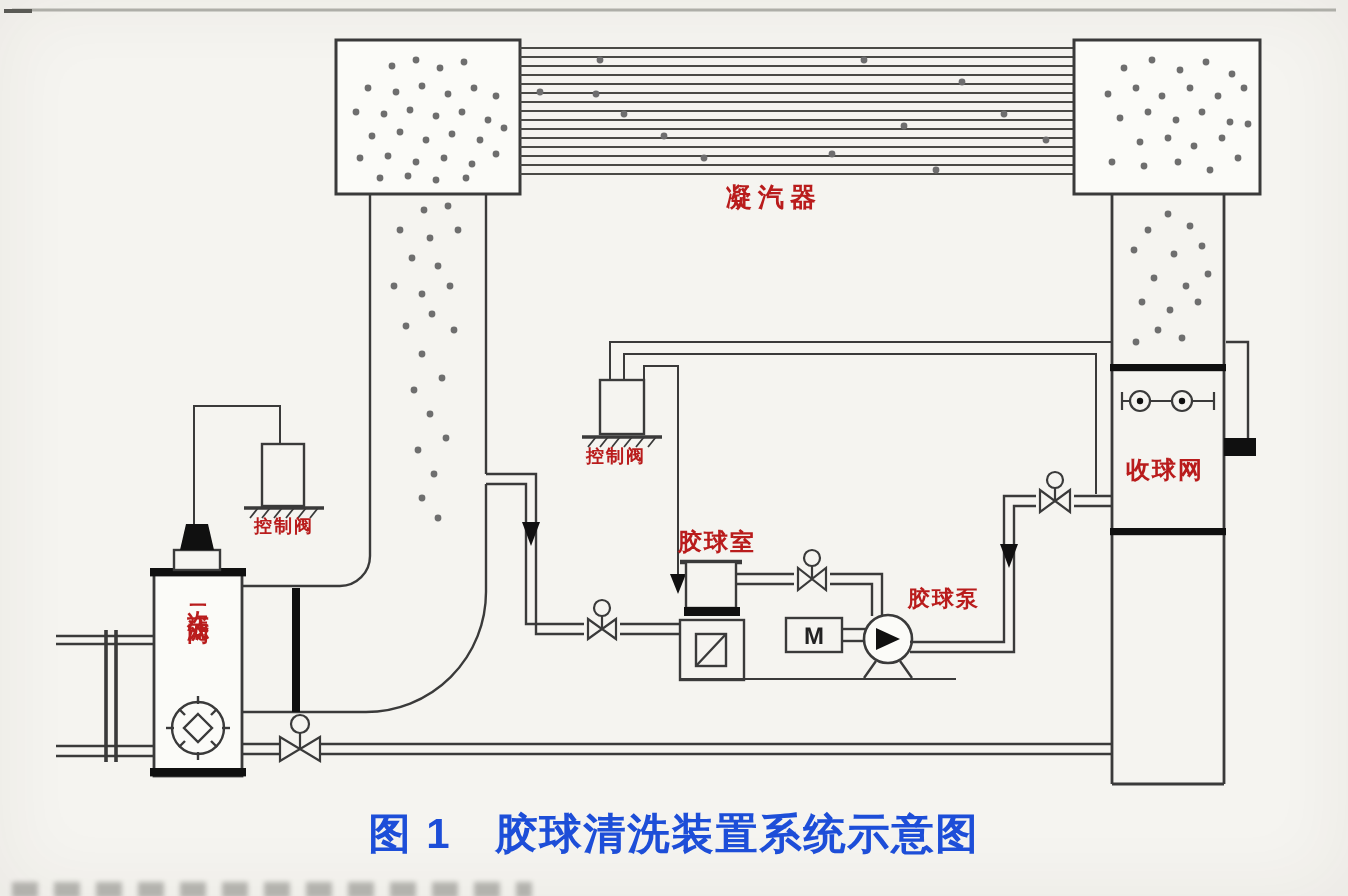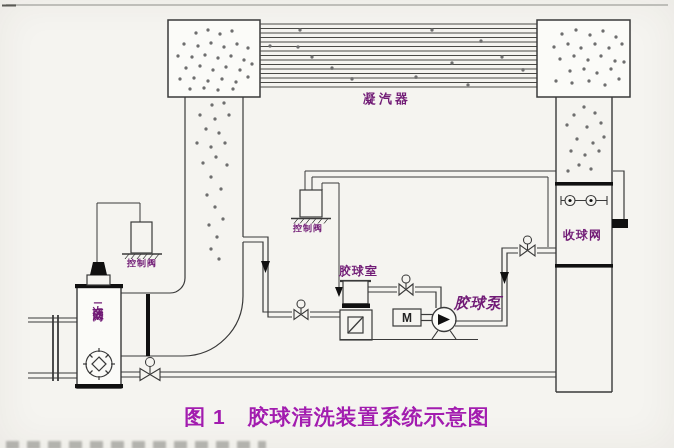--- a/index.html
+++ b/index.html
@@ -1,29 +1,29 @@
 <!DOCTYPE html>
 <html><head>
 <meta charset="utf-8">
 <style>
   html,body{margin:0;padding:0;background:#ffffff;}
   #page{position:relative;width:674px;height:448px;background:#f5f4f0;overflow:hidden;
         font-family:"Liberation Sans", sans-serif;box-shadow:inset 0 0 40px rgba(60,55,40,.06);}
   svg{position:absolute;left:0;top:0;}
-  .lbl{position:absolute;color:#701a75;font-weight:600;white-space:nowrap;line-height:1;}
+  .lbl{position:absolute;color:#b91c1c;font-weight:600;white-space:nowrap;line-height:1;}
   .lbl-condenser{left:363px;top:92px;font-size:13px;letter-spacing:3px;}
   .lbl-cv-left{left:127px;top:259px;font-size:9px;letter-spacing:1px;}
   .lbl-cv-mid{left:293px;top:224px;font-size:9px;letter-spacing:1px;}
   .lbl-filter{left:92px;top:294px;font-size:11px;letter-spacing:3px;writing-mode:vertical-rl;text-orientation:upright;}
   .lbl-chamber{left:339px;top:265px;font-size:12px;letter-spacing:1px;}
-  .lbl-pump{left:454px;top:295px;font-size:15px;letter-spacing:1px;font-style:italic;}
+  .lbl-pump{left:454px;top:295px;font-size:11px;letter-spacing:1px;}
   .lbl-screen{left:563px;top:229px;font-size:12px;letter-spacing:1px;}
   .lbl-motor{left:393px;top:312px;width:28px;text-align:center;font-size:12px;font-weight:700;color:#222;}
   .caption{position:absolute;left:150px;top:403px;width:374px;text-align:center;
-           font-size:21px;font-weight:700;color:#a21caf;letter-spacing:1px;}
+           font-size:21px;font-weight:700;color:#1d4ed8;letter-spacing:1px;}
   .remnant{position:absolute;left:6px;top:441px;width:260px;height:8px;filter:blur(1.2px);opacity:.45;
            background:repeating-linear-gradient(90deg,#6b6b66 0 13px,transparent 13px 21px);}
 </style>
 </head>
 <body>
 
 <div id="page">
 
 <svg width="674" height="448" viewBox="0 0 674 448" fill="none" stroke="#3a3a3a" stroke-width="1.2">
 

